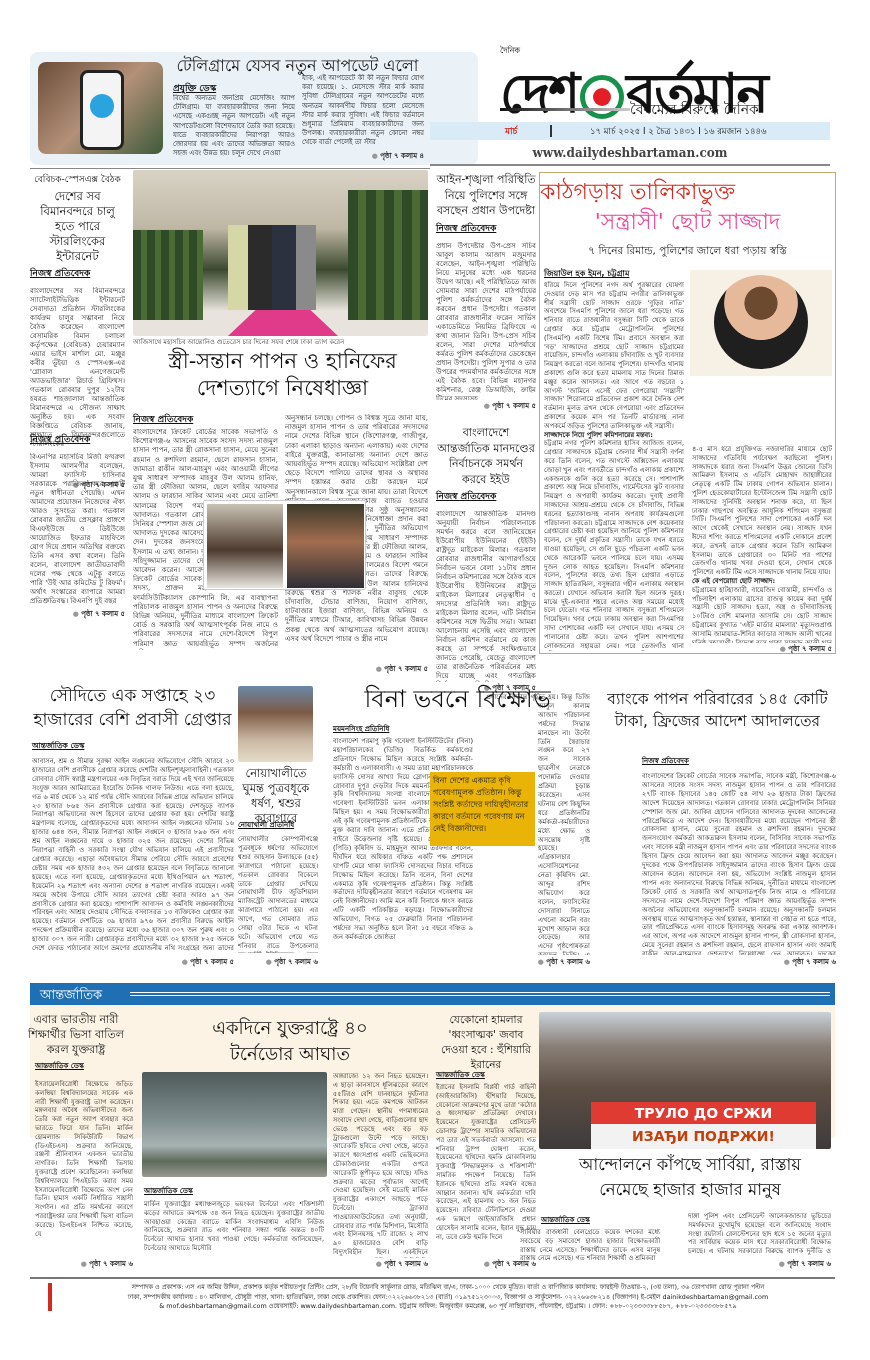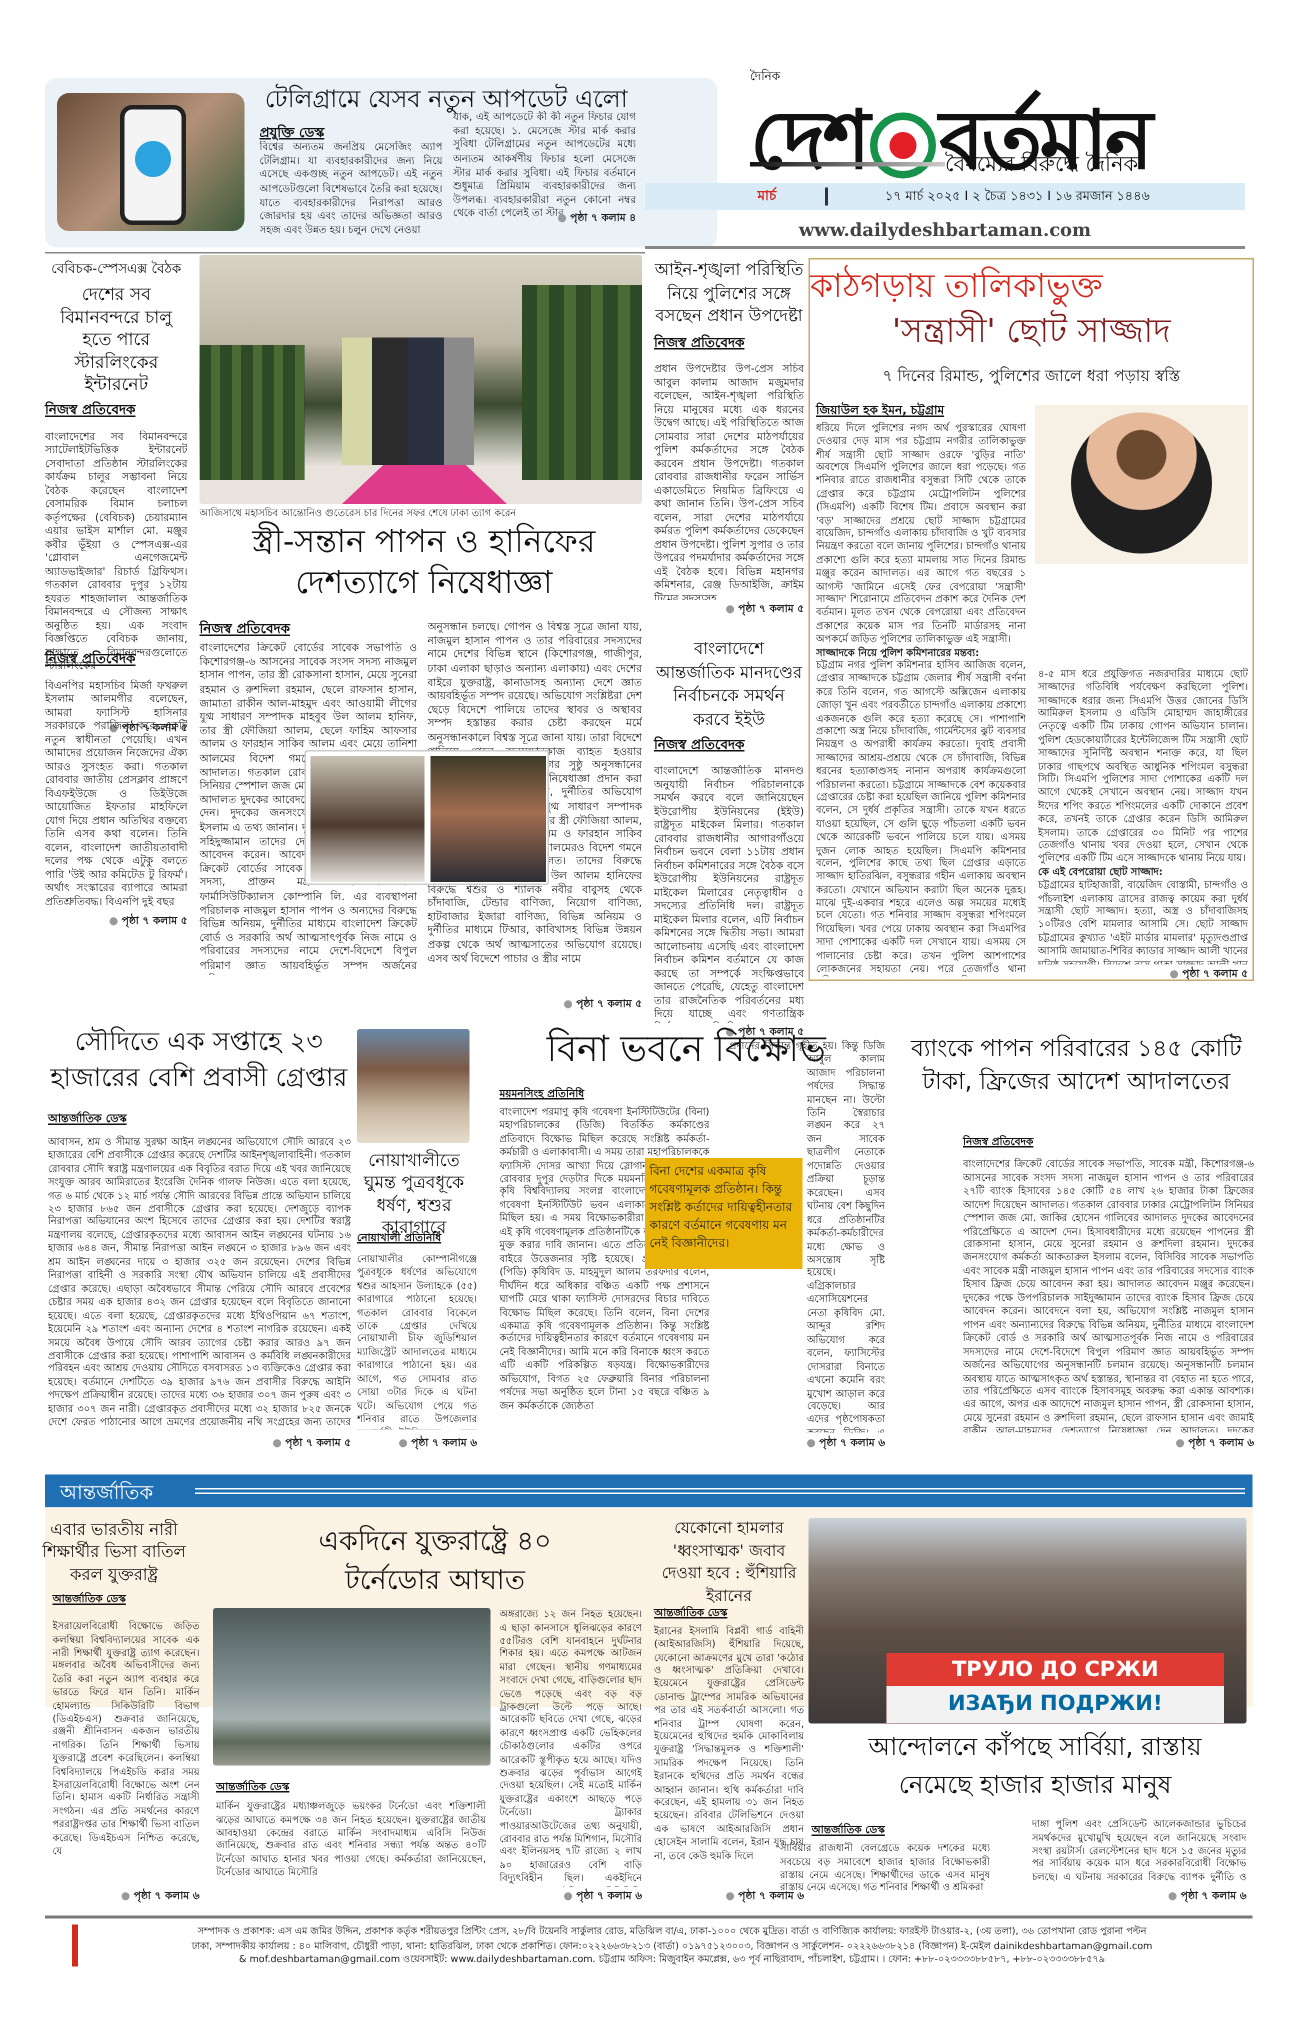--- a/index.html
+++ b/index.html
@@ -30,21 +30,21 @@
 
 <div id="tg" class="abs">
   <div class="abs photo" style="left:8px;top:10px;width:125px;height:92px;background:linear-gradient(135deg,#6a4e3a,#b49078 50%,#3e5b3a);border-radius:8px">
     <div style="position:absolute;left:42px;top:8px;width:44px;height:80px;background:#f4f4f4;border-radius:8px;border:3px solid #222"></div>
     <div style="position:absolute;left:52px;top:32px;width:24px;height:24px;border-radius:50%;background:#2aa3df"></div>
   </div>
   <div class="abs hl" style="left:140px;top:4px;width:255px;font-size:16px;line-height:20px;font-family:'DejaVu Sans',sans-serif">টেলিগ্রামে যেসব নতুন আপডেট এলো</div>
   <div class="abs byline" style="left:143px;top:27px">প্রযুক্তি ডেস্ক</div>
   <div class="abs txt" style="left:143px;top:42px;width:122px;height:66px;font-size:6.8px;line-height:9.2px">বিশ্বের অন্যতম জনপ্রিয় মেসেজিং অ্যাপ টেলিগ্রাম। যা ব্যবহারকারীদের জন্য নিয়ে এসেছে একগুচ্ছ নতুন আপডেট। এই নতুন আপডেটগুলো বিশেষভাবে তৈরি করা হয়েছে। যাতে ব্যবহারকারীদের নিরাপত্তা আরও জোরদার হয় এবং তাদের অভিজ্ঞতা আরও সহজ এবং উন্নত হয়। চলুন দেখে নেওয়া</div>
   <div class="abs txt" style="left:272px;top:22px;width:122px;height:76px;font-size:6.8px;line-height:9.2px">যাক, এই আপডেটে কী কী নতুন ফিচার যোগ করা হয়েছে। ১. মেসেজে স্টার মার্ক করার সুবিধা টেলিগ্রামের নতুন আপডেটের মধ্যে অন্যতম আকর্ষণীয় ফিচার হলো মেসেজে স্টার মার্ক করার সুবিধা। এই ফিচার বর্তমানে শুধুমাত্র প্রিমিয়াম ব্যবহারকারীদের জন্য উপলব্ধ। ব্যবহারকারীরা নতুন কোনো নম্বর থেকে বার্তা পেলেই তা স্টার</div>
-  <div class="abs cont" style="left:272px;top:87px;width:122px;font-size:7px">পৃষ্ঠা ৭ কলাম ৪</div>
+  <div class="abs cont" style="left:272px;top:98px;width:122px;font-size:7px">পৃষ্ঠা ৭ কলাম ৪</div>
 </div>
 
 <div id="mast" class="abs">
   <div class="abs" style="left:70px;top:4px;font-size:8px">দৈনিক</div>
   <div class="logo">
     <span>দেশ</span><span class="dot"></span><span>বর্তমান</span>
   </div>
   <div class="abs" style="left:70px;top:68px;width:130px;height:3px;background:linear-gradient(90deg,#111,#ccc)"></div>
   <div class="abs" style="left:200px;top:58px;font-size:14px">বৈষম্যের বিরুদ্ধে দৈনিক</div>
   <div class="dateband">
@@ -99,21 +99,21 @@
 
 <div class="abs" style="left:436px;top:425px;width:100px">
   <div class="hl" style="font-size:11px;line-height:15.5px">বাংলাদেশে আন্তর্জাতিক মানদণ্ডের নির্বাচনকে সমর্থন করবে ইইউ</div>
   <div class="byline">নিজস্ব প্রতিবেদক</div>
   <div class="txt" style="height:172px;font-size:7px;line-height:9px">বাংলাদেশে আন্তর্জাতিক মানদণ্ড অনুযায়ী নির্বাচন পরিচালনাকে সমর্থন করবে বলে জানিয়েছেন ইউরোপীয় ইউনিয়নের (ইইউ) রাষ্ট্রদূত মাইকেল মিলার। গতকাল রোববার রাজধানীর আগারগাঁওয়ে নির্বাচন ভবনে বেলা ১১টায় প্রধান নির্বাচন কমিশনারের সঙ্গে বৈঠক বসে ইউরোপীয় ইউনিয়নের রাষ্ট্রদূত মাইকেল মিলারের নেতৃত্বাধীন ৫ সদস্যের প্রতিনিধি দল। রাষ্ট্রদূত মাইকেল মিলার বলেন, এটি নির্বাচন কমিশনের সঙ্গে দ্বিতীয় সভা। আমরা আলোচনায় এসেছি এবং বাংলাদেশ নির্বাচন কমিশন বর্তমানে যে কাজ করছে তা সম্পর্কে সংক্ষিপ্তভাবে জানতে পেরেছি, যেহেতু বাংলাদেশ তার রাজনৈতিক পরিবর্তনের মধ্য দিয়ে যাচ্ছে এবং গণতান্ত্রিক নির্বাচনের প্রস্তুতি নিচ্ছে।</div>
   <div class="cont" style="font-size:7px">পৃষ্ঠা ৭ কলাম ৫</div>
 </div>
 
 <div class="abs redbox" style="left:539px;top:172px;width:297px;height:482px;background:#fff">
   <div class="abs" style="left:0;top:4px;width:295px;color:#d42a1e;font-size:22px;line-height:30px">কাঠগড়ায় তালিকাভুক্ত</div>
-  <div class="abs" style="left:0;top:34px;width:295px;text-align:center;color:#7f1d1d;font-size:22px;line-height:30px">'সন্ত্রাসী' ছোট সাজ্জাদ</div>
+  <div class="abs" style="left:0;top:34px;width:295px;text-align:center;color:#ec4899;font-size:22px;line-height:30px">'সন্ত্রাসী' ছোট সাজ্জাদ</div>
   <div class="abs" style="left:0;top:70px;width:295px;text-align:center;font-size:10.5px;color:#222">৭ দিনের রিমান্ড, পুলিশের জালে ধরা পড়ায় স্বস্তি</div>
   <div class="abs byline" style="left:4px;top:92px;font-size:8px">জিয়াউল হক ইমন, চট্টগ্রাম</div>
   <div class="abs txt" style="left:4px;top:108px;width:140px;height:370px;font-size:6.6px;line-height:8.8px">
     <span>ধরিয়ে দিলে পুলিশের নগদ অর্থ পুরস্কারের ঘোষণা দেওয়ার দেড় মাস পর চট্টগ্রাম নগরীর তালিকাভুক্ত শীর্ষ সন্ত্রাসী ছোট সাজ্জাদ ওরফে 'বুড়ির নাতি' অবশেষে সিএমপি পুলিশের জালে ধরা পড়েছে। গত শনিবার রাতে রাজধানীর বসুন্ধরা সিটি থেকে তাকে গ্রেপ্তার করে চট্টগ্রাম মেট্রোপলিটন পুলিশের (সিএমপি) একটি বিশেষ টিম। প্রবাসে অবস্থান করা 'বড়' সাজ্জাদের প্রশ্রয়ে ছোট সাজ্জাদ চট্টগ্রামের বায়েজিদ, চান্দগাঁও এলাকায় চাঁদাবাজি ও খুট ব্যবসার নিয়ন্ত্রণ করতো বলে জানায় পুলিশের। চান্দগাঁও থানায় প্রকাশ্যে গুলি করে হত্যা মামলায় সাত দিনের রিমান্ড মঞ্জুর করেন আদালত। এর আগে গত বছরের ১ আগস্ট 'জামিনে এসেই ফের বেপরোয়া 'সন্ত্রাসী' সাজ্জাদ' শিরোনামে প্রতিবেদন প্রকাশ করে দৈনিক দেশ বর্তমান। মূলত তখন থেকে বেপরোয়া এবং প্রতিবেদন প্রকাশের কয়েক মাস পর তিনটি মার্ডারসহ নানা অপকর্মে জড়িত পুলিশের তালিকাভুক্ত এই সন্ত্রাসী।</span>
     <b style="display:block">সাজ্জাদকে নিয়ে পুলিশ কমিশনারের মন্তব্য:</b>
     <span>চট্টগ্রাম নগর পুলিশ কমিশনার হাসিব আজিজ বলেন, গ্রেপ্তার সাজ্জাদকে চট্টগ্রাম জেলার শীর্ষ সন্ত্রাসী বর্ণনা করে তিনি বলেন, গত আগস্টে অক্সিজেন এলাকায় জোড়া খুন এবং পরবর্তীতে চান্দগাঁও এলাকায় প্রকাশ্যে একজনকে গুলি করে হত্যা করেছে সে। পাশাপাশি প্রকাশ্যে অস্ত্র নিয়ে চাঁদাবাজি, গার্মেন্টসের ঝুট ব্যবসার নিয়ন্ত্রণ ও অপরাধী কার্যক্রম করতো। দুবাই প্রবাসী সাজ্জাদের আশ্রয়-প্রশ্রয়ে থেকে সে চাঁদাবাজি, বিভিন্ন ধরনের হত্যাকাণ্ডসহ নানান অপরাধ কার্যক্রমগুলো পরিচালনা করতো। চট্টগ্রামে সাজ্জাদকে বেশ কয়েকবার গ্রেপ্তারের চেষ্টা করা হয়েছিল জানিয়ে পুলিশ কমিশনার বলেন, সে দুর্ধর্ষ প্রকৃতির সন্ত্রাসী। তাকে যখন ধরতে যাওয়া হয়েছিল, সে গুলি ছুড়ে পাঁচতলা একটি ভবন থেকে আরেকটি ভবনে পালিয়ে চলে যায়। এসময় দুজন লোক আহত হয়েছিল। সিএমপি কমিশনার বলেন, পুলিশের কাছে তথ্য ছিল গ্রেপ্তার এড়াতে সাজ্জাদ হাতিরঝিল, বসুন্ধরার গহীন এলাকায় অবস্থান করতো। যেখানে অভিযান করাটা ছিল অনেক দুরূহ। মাঝে দুই-একবার শহরে এলেও অল্প সময়ের মধ্যেই চলে যেতো। গত শনিবার সাজ্জাদ বসুন্ধরা শপিংমলে গিয়েছিল। খবর পেয়ে ঢাকায় অবস্থান করা সিএমপির সাদা পোশাকের একটি দল সেখানে যায়। এসময় সে পালানোর চেষ্টা করে। তখন পুলিশ আশপাশের লোকজনের সহায়তা নেয়। পরে তেজগাঁও থানা পুলিশের সহায়তায় সাজ্জাদকে থানায় নিয়ে যাওয়া হয়। এবং সিএমপিতে নিয়ে আসা হয়।</span>
     
     
   </div>
   <div class="abs" style="left:150px;top:97px;width:142px;height:106px;background:#f7f0e4">
@@ -173,21 +173,21 @@
 
 <div class="abs hl" style="left:436px;top:1012px;width:100px;font-size:10.5px;line-height:15px">যেকোনো হামলার 'ধ্বংসাত্মক' জবাব দেওয়া হবে : হুঁশিয়ারি ইরানের</div>
 <div class="abs byline" style="left:436px;top:1067px;font-size:7px">আন্তর্জাতিক ডেস্ক</div>
 <div class="abs txt" style="left:436px;top:1083px;width:100px;height:172px;font-size:6.5px;line-height:8.8px">ইরানের ইসলামি বিপ্লবী গার্ড বাহিনী (আইআরজিসি) হুঁশিয়ারি দিয়েছে, যেকোনো আক্রমণের মুখে তারা 'কঠোর ও ধ্বংসাত্মক' প্রতিক্রিয়া দেখাবে। ইয়েমেনে যুক্তরাষ্ট্রের প্রেসিডেন্ট ডোনাল্ড ট্রাম্পের সামরিক অভিযানের পর তার এই সতর্কবার্তা আসলো। গত শনিবার ট্রাম্প ঘোষণা করেন, ইয়েমেনের হুথিদের হুমকি মোকাবিলায় যুক্তরাষ্ট্র 'সিদ্ধান্তমূলক ও শক্তিশালী' সামরিক পদক্ষেপ নিয়েছে। তিনি ইরানকে হুথিদের প্রতি সমর্থন বন্ধের আহ্বান জানান। হুথি কর্মকর্তারা দাবি করেছেন, এই হামলায় ৩১ জন নিহত হয়েছেন। রবিবার টেলিভিশনে দেওয়া এক ভাষণে আইআরজিসি প্রধান হোসেইন সালামি বলেন, ইরান যুদ্ধ চায় না, তবে কেউ হুমকি দিলে</div>
 <div class="abs cont" style="left:436px;top:1258px;width:100px;font-size:7px">পৃষ্ঠা ৭ কলাম ৬</div>
 
 <div class="abs photo" style="left:539px;top:1012px;width:292px;height:137px;background:linear-gradient(180deg,#c9d2da 0%,#8a7f76 25%,#5d4f45 55%,#3e3a3a 100%)">
   <div style="position:absolute;left:52px;top:90px;width:225px;height:47px;background:#e03b33;color:#fff;font-weight:bold;text-align:center;font-size:14px;line-height:22px">
     <div>ТРУЛО ДО СРЖИ</div>
   </div>
-  <div style="position:absolute;left:52px;top:112px;width:225px;height:25px;background:#f2f2f2;color:#0369a1;font-weight:bold;text-align:center;font-size:14px;line-height:25px">
+  <div style="position:absolute;left:52px;top:112px;width:225px;height:25px;background:#f2f2f2;color:#c2410c;font-weight:bold;text-align:center;font-size:14px;line-height:25px">
     <span>ИЗАЂИ ПОДРЖИ!</span>
   </div>
 </div>
 <div class="abs hl" style="left:555px;top:1152px;width:270px;font-size:16.5px;line-height:25px;font-family:'DejaVu Sans',sans-serif">আন্দোলনে কাঁপছে সার্বিয়া, রাস্তায় নেমেছে হাজার হাজার মানুষ</div>
 <div class="abs byline" style="left:541px;top:1212px;font-size:7px">আন্তর্জাতিক ডেস্ক</div>
 <div class="abs txt" style="left:520px;top:1228px;width:140px;height:40px;font-size:6.5px;line-height:8.8px">সার্বিয়ার রাজধানী বেলগ্রেডে কয়েক দশকের মধ্যে সবচেয়ে বড় সমাবেশে হাজার হাজার বিক্ষোভকারী রাস্তায় নেমে এসেছে। শিক্ষার্থীদের ডাকে এসব মানুষ রাস্তায় নেমে এসেছে। গত শনিবার শিক্ষার্থী ও শ্রমিকরা</div>
 <div class="abs txt" style="left:688px;top:1212px;width:143px;height:44px;font-size:6.5px;line-height:8.8px">দাঙ্গা পুলিশ এবং প্রেসিডেন্ট আলেকজান্ডার ভুচিচের সমর্থকদের মুখোমুখি হয়েছেন বলে জানিয়েছে সংবাদ সংস্থা রয়টার্স। রেলস্টেশনের ছাদ ধসে ১৫ জনের মৃত্যুর পর সার্বিয়ায় কয়েক মাস ধরে সরকারবিরোধী বিক্ষোভ চলছে। এ ঘটনায় সরকারের বিরুদ্ধে ব্যাপক দুর্নীতি ও অবহেলার</div>
 <div class="abs cont" style="left:688px;top:1258px;width:143px;font-size:7px">পৃষ্ঠা ৭ কলাম ৬</div>
 
 <div class="abs" style="left:30px;top:1277px;width:805px;height:2px;background:#777"></div>

